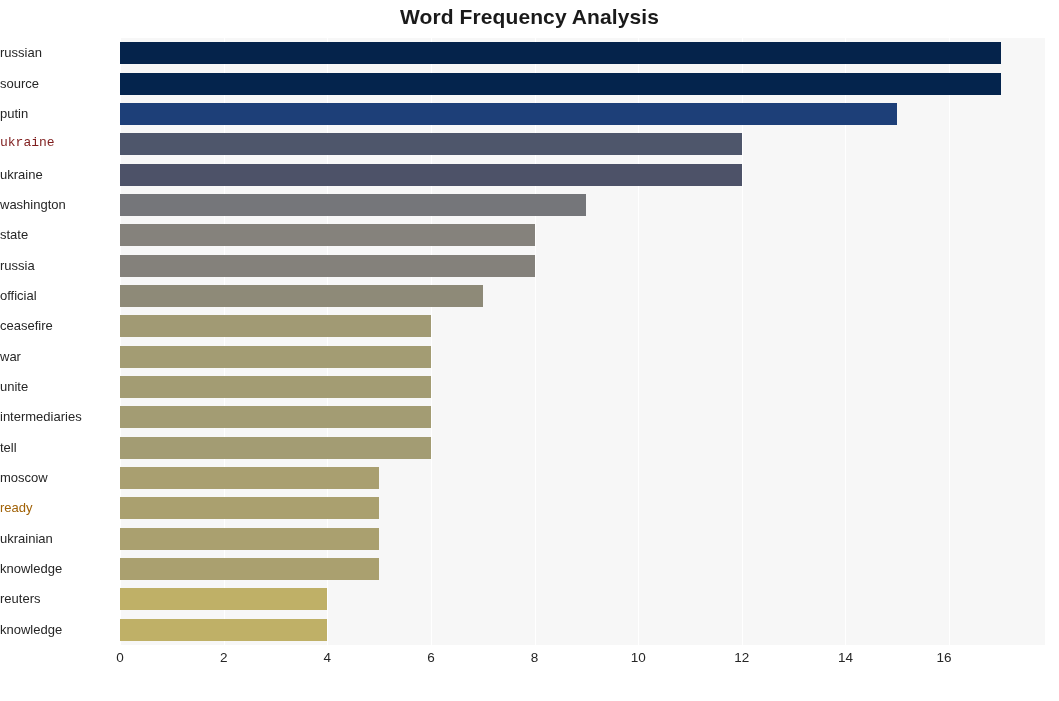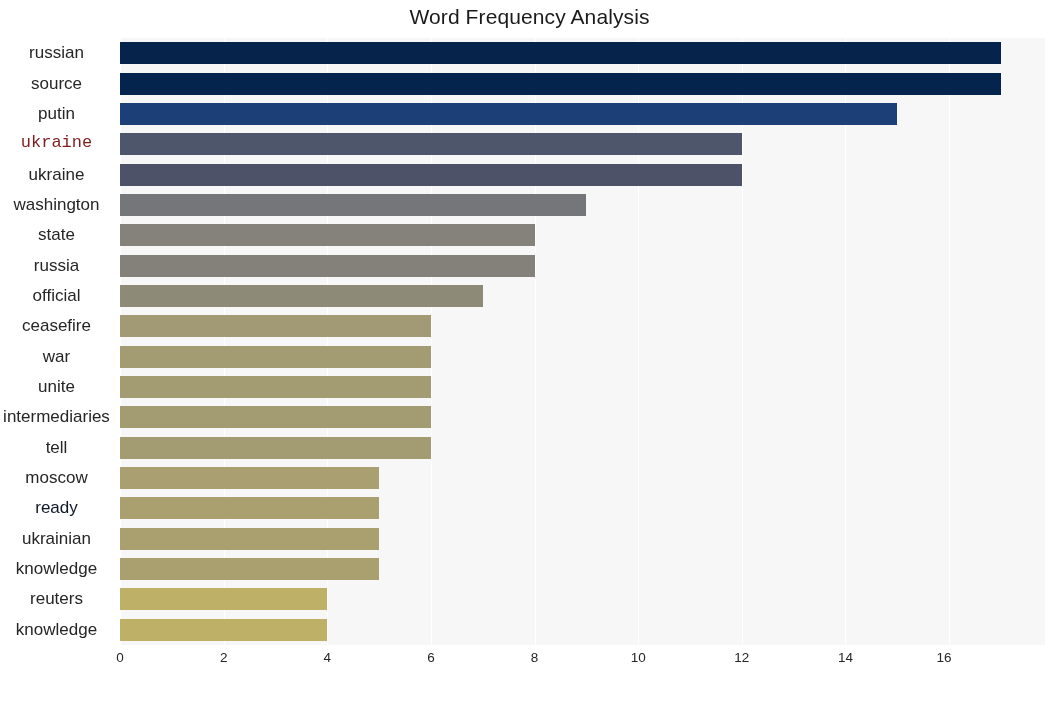--- a/index.html
+++ b/index.html
@@ -19,21 +19,21 @@
     height: 701px;
     background: #ffffff;
   }
   #chart-title {
     position: absolute;
     left: 0;
     top: 5px;
     width: 1059px;
     text-align: center;
     font-size: 21px;
-    font-weight: normal;
+    font-weight: bold;
     color: #1a1a1a;
     letter-spacing: 0.1px;
   }
   
   #plot-area {
     position: absolute;
     left: 120px;
     top: 38px;
     width: 925px;
     height: 607px;
@@ -66,22 +66,22 @@
     position: absolute;
     left: 0;
     top: 38px;
     width: 113px;
     height: 607px;
   }
   .ytick-label {
     position: absolute;
     right: 0;
     width: 113px;
-    text-align: center;
-    font-size: 17px;
+    text-align: left;
+    font-size: 13px;
     color: #262626;
     line-height: 14px;
     white-space: nowrap;
   }
   #xlabels-layer {
     position: absolute;
     left: 120px;
     top: 650px;
     width: 925px;
     height: 22px;
@@ -156,21 +156,21 @@
       <div class="ytick-label" style="top: 159.925px; color: rgb(38, 38, 38);">washington</div>
       <div class="ytick-label" style="top: 190.275px; color: rgb(38, 38, 38);">state</div>
       <div class="ytick-label" style="top: 220.625px; color: rgb(38, 38, 38);">russia</div>
       <div class="ytick-label" style="top: 250.975px; color: rgb(38, 38, 38);">official</div>
       <div class="ytick-label" style="top: 281.325px; color: rgb(38, 38, 38);">ceasefire</div>
       <div class="ytick-label" style="top: 311.675px; color: rgb(38, 38, 38);">war</div>
       <div class="ytick-label" style="top: 342.025px; color: rgb(38, 38, 38);">unite</div>
       <div class="ytick-label" style="top: 372.375px; color: rgb(38, 38, 38);">intermediaries</div>
       <div class="ytick-label" style="top: 402.725px; color: rgb(38, 38, 38); margin-left: 48px;">tell</div>
       <div class="ytick-label" style="top: 433.075px; color: rgb(38, 38, 38); padding-left: 22px;">moscow</div>
-      <div class="ytick-label" style="top: 463.425px; color: #0f172a;">ready</div>
+      <div class="ytick-label" style="top: 463.425px; color: #a16207;">ready</div>
       <div class="ytick-label" style="top: 493.775px; color: rgb(38, 38, 38);">ukrainian</div>
       <div class="ytick-label" style="top: 524.125px; color: rgb(38, 38, 38);">knowledge</div>
       <div class="ytick-label" style="top: 554.475px; color: rgb(38, 38, 38);">reuters</div>
       <div class="ytick-label" style="top: 584.825px; color: rgb(38, 38, 38);">knowledge</div>
     </div>
 
   <div id="xlabels-layer">
       <div class="xtick-label" style="left: 0px; color: rgb(38, 38, 38);">0</div>
       <div class="xtick-label" style="left: 103.641px; color: rgb(38, 38, 38);">2</div>
       <div class="xtick-label" style="left: 207.283px; color: rgb(38, 38, 38);">4</div>

